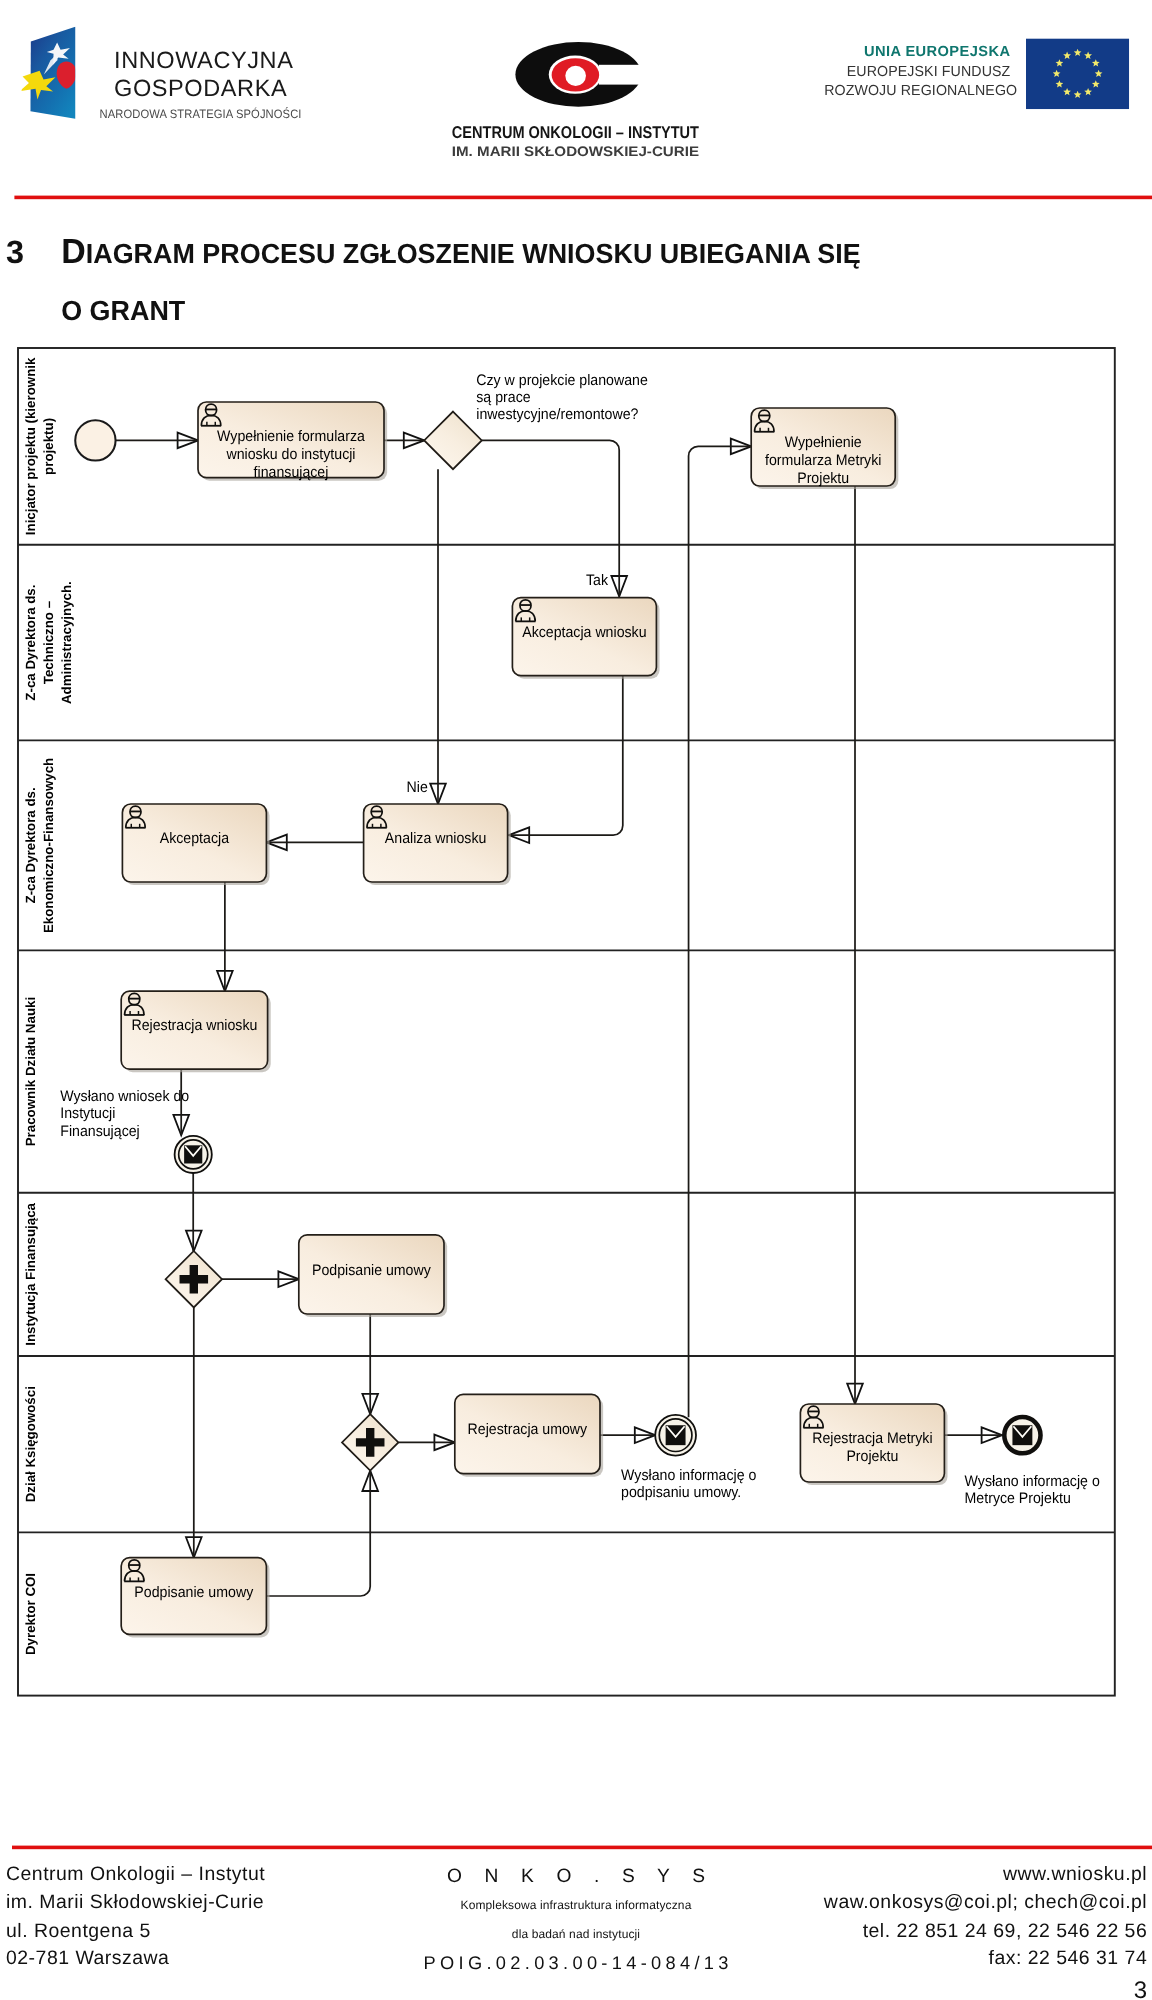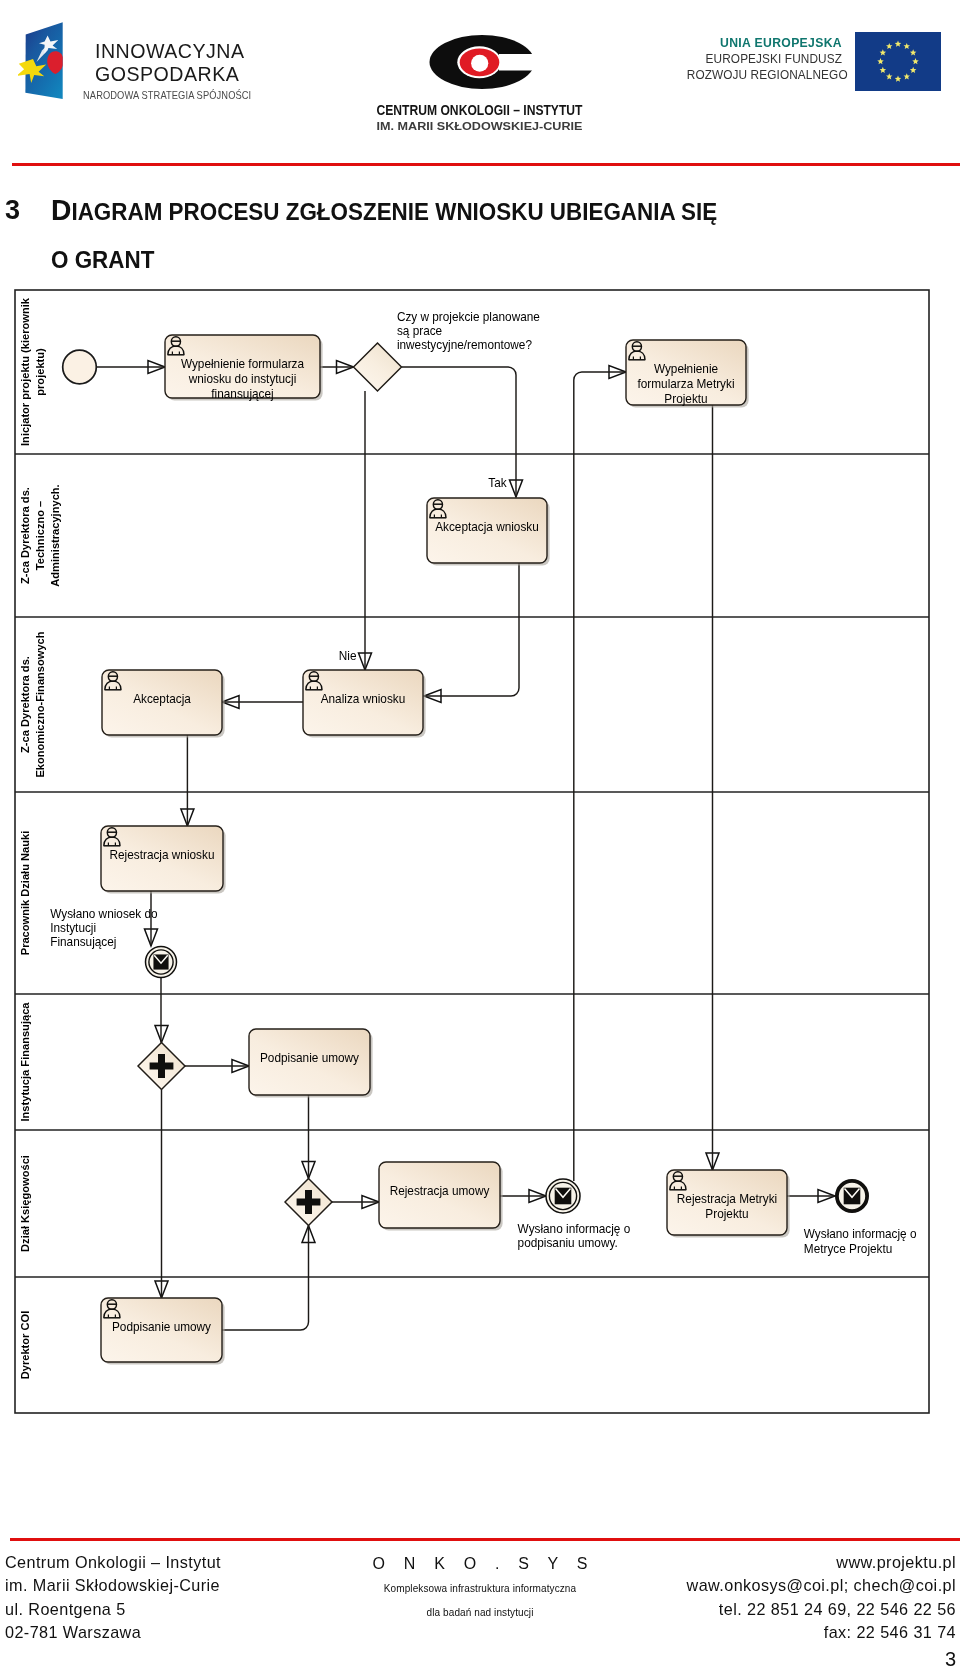--- a/index.html
+++ b/index.html
@@ -441,21 +441,22 @@
   <div class="f-col" id="f-left">
       <div>Centrum Onkologii – Instytut</div>
       <div>im. Marii Skłodowskiej-Curie</div>
       <div>ul. Roentgena 5</div>
       <div>02-781 Warszawa</div>
     </div>
   <div class="f-col" id="f-mid">
       <div class="fm1">O N K O . S Y S</div>
       <div class="fm2">Kompleksowa infrastruktura informatyczna</div>
       <div class="fm3">dla badań nad instytucji</div>
+      <div class="fm4">POIG.02.03.00-14-084/13</div>
     </div>
   <div class="f-col" id="f-right">
-      <div>www.projektu.pl</div>
+      <div>www.wniosku.pl</div>
       <div>waw.onkosys@coi.pl; chech@coi.pl</div>
       <div>tel. 22 851 24 69, 22 546 22 56</div>
       <div>fax: 22 546 31 74</div>
     </div>
 </div>
 <div id="page-no">3</div>
 
 </body></html>

